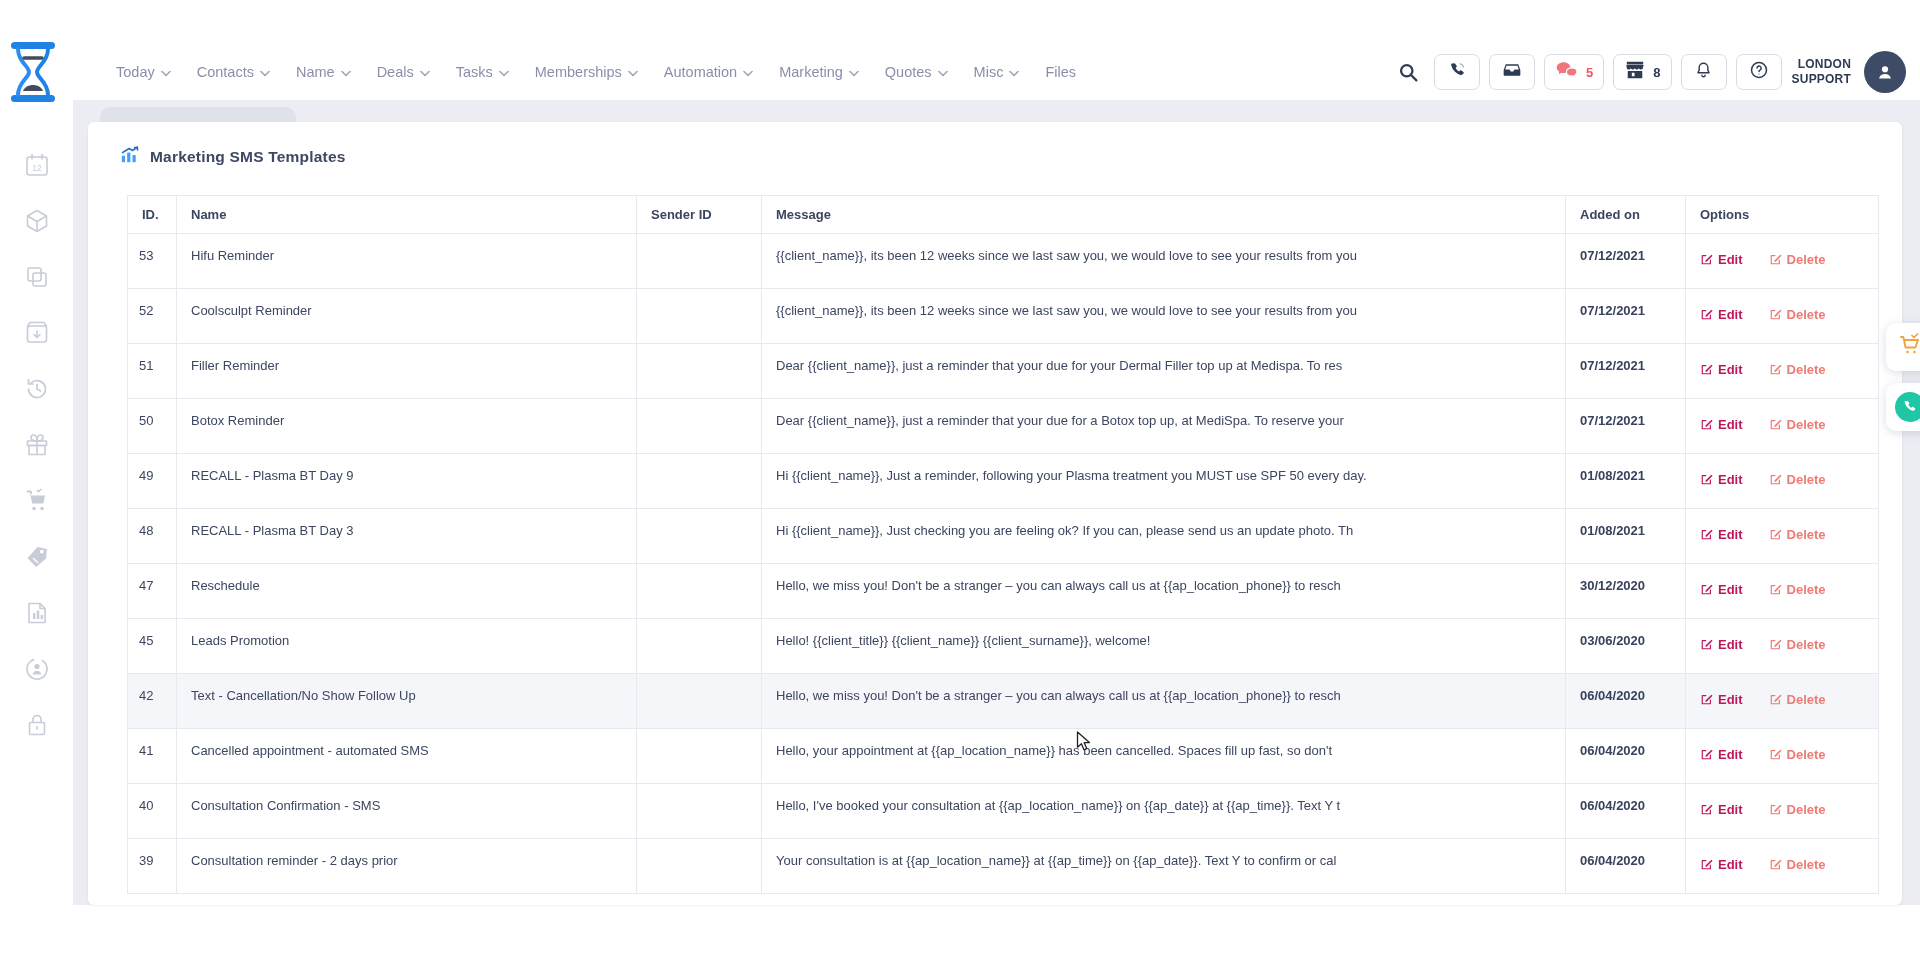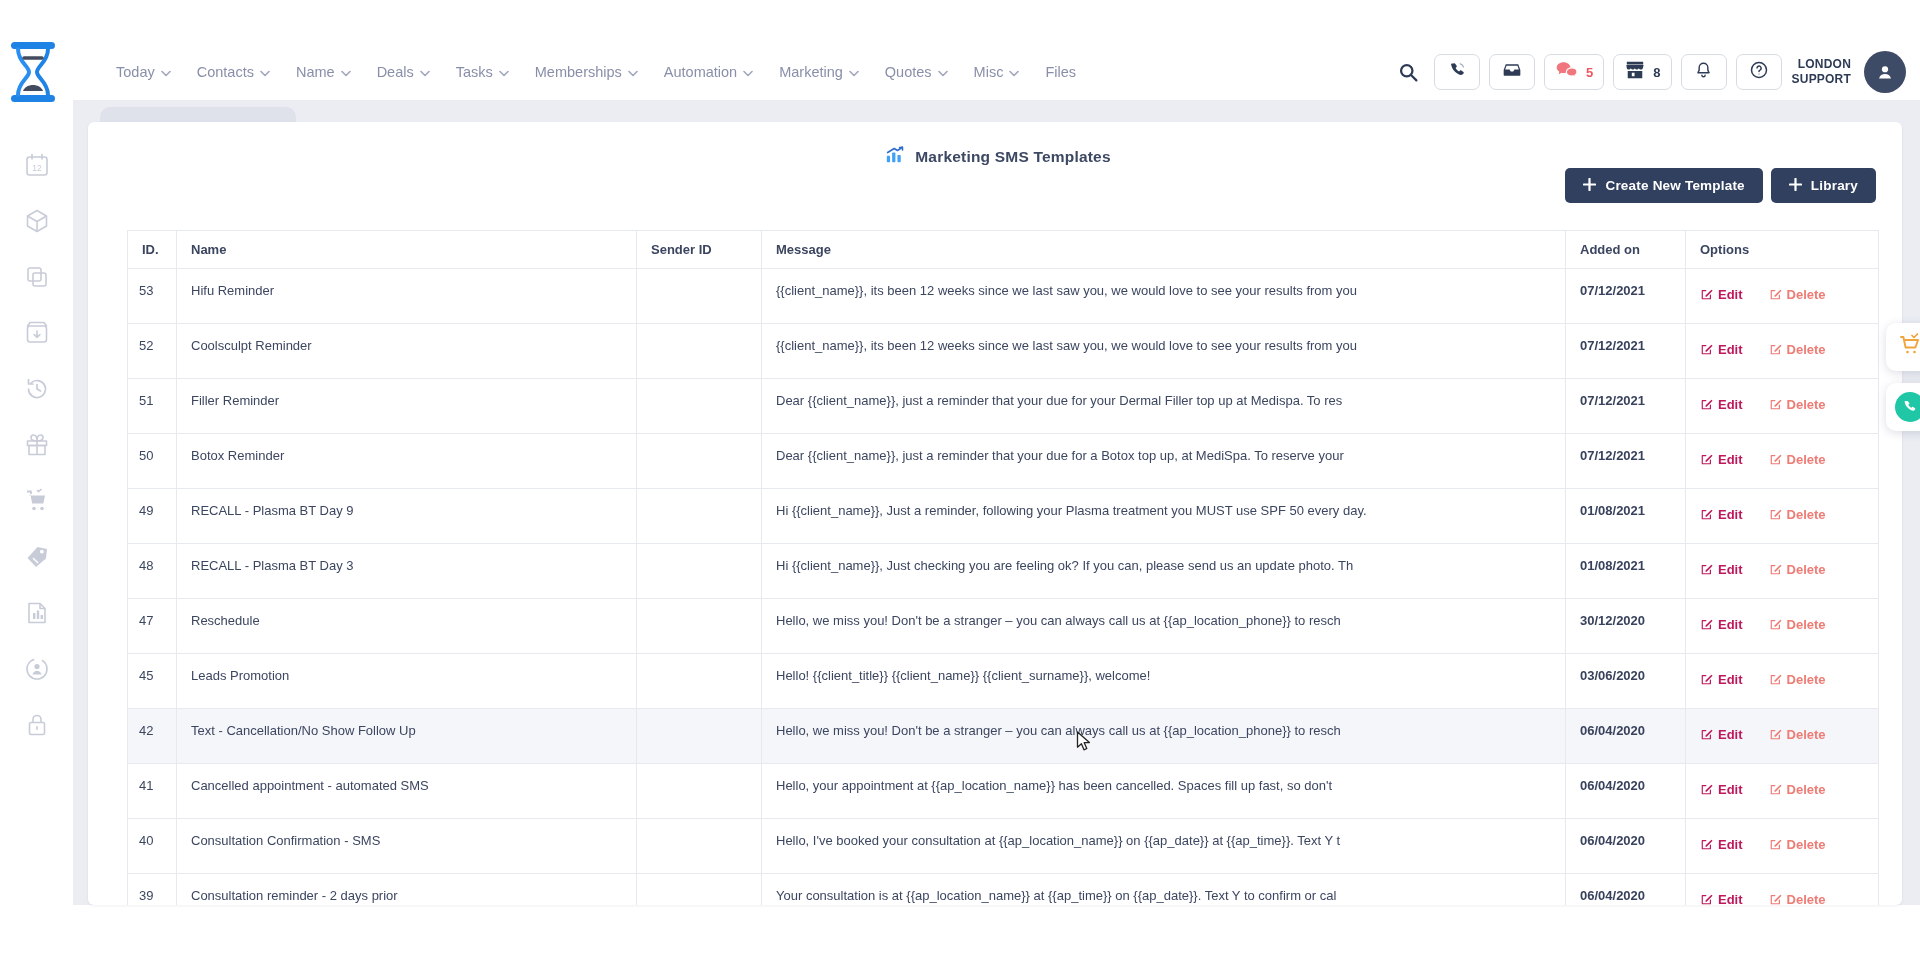--- a/index.html
+++ b/index.html
@@ -28,21 +28,21 @@
   .logo { position:absolute; left:10px; top:42px; width:46px; height:60px; }
   .side-icons { position:absolute; left:0; top:152px; width:73px; display:flex; flex-direction:column; align-items:center; gap:30px; }
   .side-btn { width:26px; height:26px; color:#c7ccd8; cursor:pointer; display:flex; align-items:center; justify-content:center; }
   .side-btn svg { width:26px; height:26px; }
 
   
   .content { position:absolute; left:73px; top:100px; width:1847px; height:805px; background:#ebedf3; z-index:1; }
   .card-tab { position:absolute; left:27px; top:7px; width:196px; height:22px; background:#dfe2eb; border-radius:10px 10px 0 0; }
   .card { position:absolute; left:15px; top:22px; width:1814px; height:783px; background:#ffffff; border-radius:6px;
           box-shadow:0 1px 3px rgba(60,70,100,.08); overflow:hidden; }
-  .card-header { display:flex; align-items:center; padding:24px 26px 0 32px;flex-direction:column; }
+  .card-header { display:flex; align-items:flex-start; padding:24px 26px 0 32px; }
   .title-wrap { display:flex; align-items:center; gap:10px; }
   .page-title { font-size:15.5px; font-weight:700; color:#3d4863; letter-spacing:.2px; }
   .header-buttons { margin-left:auto; display:flex; gap:8px; }
   .hbtn { display:flex; align-items:center; gap:9px; background:#31405e; color:#fff; border:none; border-radius:5px;
           height:35px; padding:0 18px; font-size:13.5px; font-weight:600; font-family:inherit; cursor:pointer; letter-spacing:.2px; }
 
   
   .tpl-table { margin:27px 24px 0 39px; border-collapse:collapse; table-layout:fixed; width:1751px; font-size:13px; }
   .tpl-table th, .tpl-table td { border:1px solid #e6e9ef; text-align:left; vertical-align:top; }
   .tpl-table { border:1px solid #e2e5ec; }
@@ -297,36 +297,20 @@
           <span>
             <svg width="20" height="18" viewBox="0 0 24 22">
                 <rect x="2" y="12" width="4" height="8" rx="1" fill="#42a1f5"></rect>
                 <rect x="8.5" y="8" width="4" height="12" rx="1" fill="#42a1f5"></rect>
                 <rect x="15" y="11" width="4" height="9" rx="1" fill="#42a1f5"></rect>
                 <path d="M3 8 L11 3 L15 5.5 L21 1.5" fill="none" stroke="#2f6fd0" stroke-width="2" stroke-linecap="round" stroke-linejoin="round"></path>
                 <path d="M21 1.5 l0.2 3.4 M21 1.5 l-3.3 0.4" stroke="#2f6fd0" stroke-width="2" stroke-linecap="round"></path>
               </svg>
           </span>
           <h1 class="page-title">Marketing SMS Templates</h1>
-        </div>
-        <div class="header-buttons">
-          <button class="hbtn">
-            <span><svg width="13" height="13" viewBox="0 0 14 14" stroke="#ffffff" stroke-width="2.4" stroke-linecap="round">
-                  <line x1="7" y1="1" x2="7" y2="13"></line>
-                  <line x1="1" y1="7" x2="13" y2="7"></line>
-                </svg></span>
-            <span>Create New Template</span>
-          </button>
-          <button class="hbtn">
-            <span><svg width="13" height="13" viewBox="0 0 14 14" stroke="#ffffff" stroke-width="2.4" stroke-linecap="round">
-                  <line x1="7" y1="1" x2="7" y2="13"></line>
-                  <line x1="1" y1="7" x2="13" y2="7"></line>
-                </svg></span>
-            <span>Library</span>
-          </button>
         </div>
       </div>
 
       <table class="tpl-table">
         <colgroup>
             <col style="width:49px">
             <col style="width:460px">
             <col style="width:125px">
             <col style="width:804px">
             <col style="width:120px">

